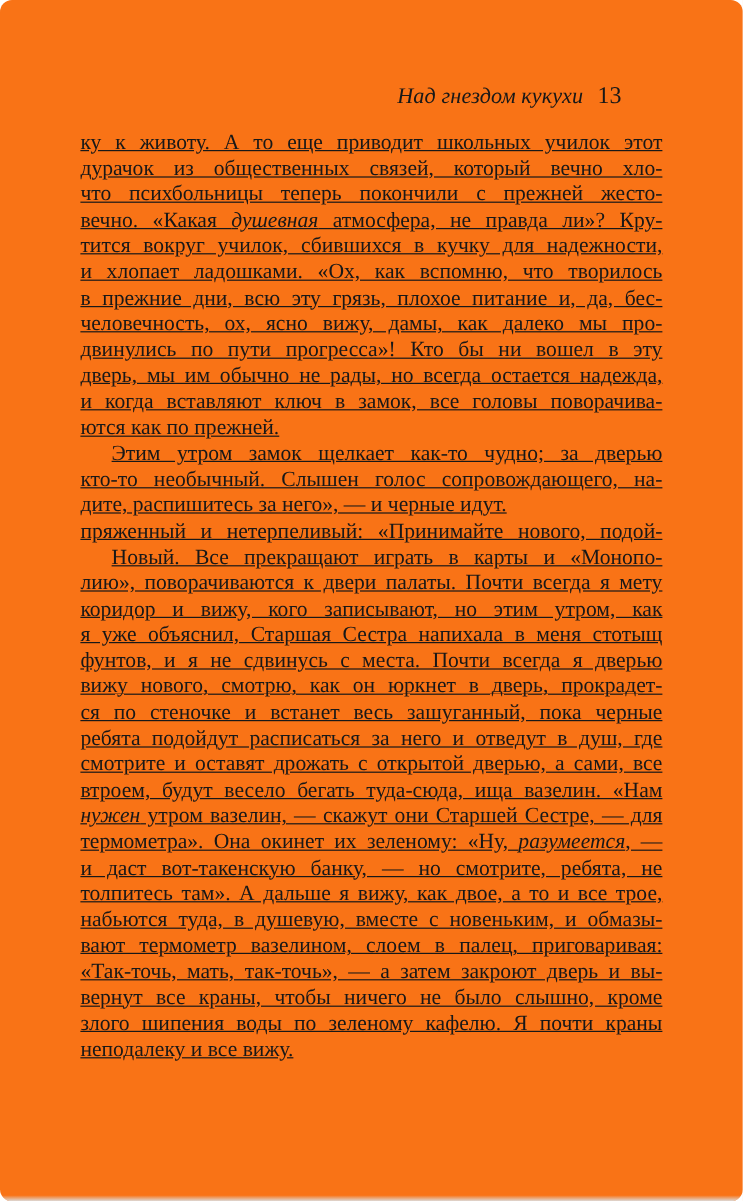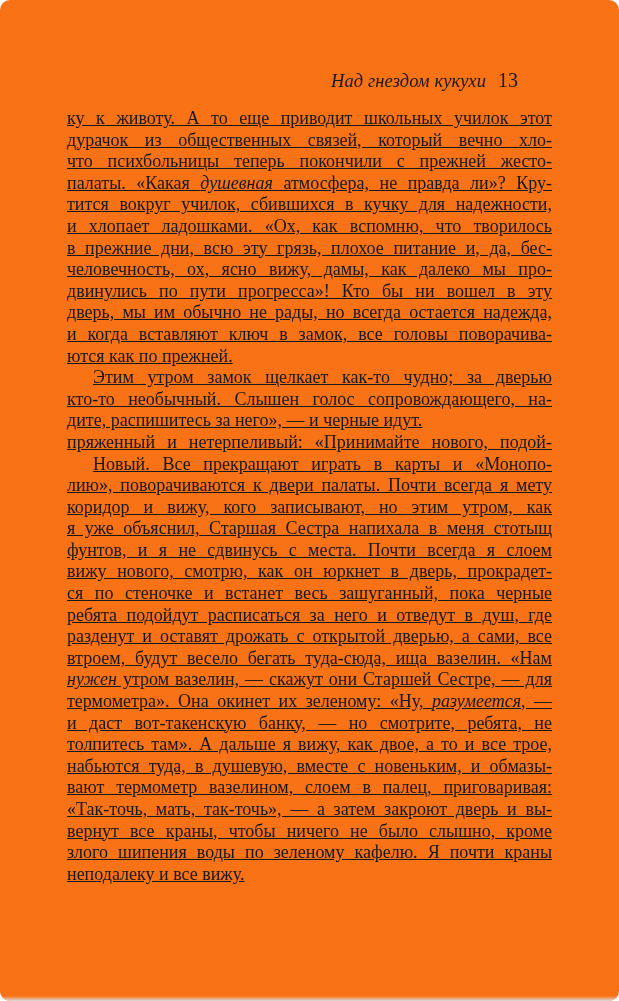--- a/index.html
+++ b/index.html
@@ -78,46 +78,46 @@
 <div class="page">
   <div class="header">
     <span class="running-title">Над гнездом кукухи</span><span class="page-number">13</span>
   </div>
 
   <div class="text-body" id="text-body">
       <div class="paragraph">
         <div class="line"><span>ку к животу. А то еще приводит школьных училок этот</span></div>
         <div class="line"><span>дурачок из общественных связей, который вечно хло-</span></div>
         <div class="line"><span>что психбольницы теперь покончили с прежней жесто-</span></div>
-        <div class="line"><span>палаты. «Какая </span><em>душевная</em><span> атмосфера, не правда ли»? Кру-</span></div>
+        <div class="line"><span>вечно. «Какая </span><em>душевная</em><span> атмосфера, не правда ли»? Кру-</span></div>
         <div class="line"><span>тится вокруг училок, сбившихся в кучку для надежности,</span></div>
         <div class="line"><span>и хлопает ладошками. «Ох, как вспомню, что творилось</span></div>
         <div class="line"><span>в прежние дни, всю эту грязь, плохое питание и, да, бес-</span></div>
         <div class="line"><span>человечность, ох, ясно вижу, дамы, как далеко мы про-</span></div>
         <div class="line"><span>двинулись по пути прогресса»! Кто бы ни вошел в эту</span></div>
         <div class="line"><span>дверь, мы им обычно не рады, но всегда остается надежда,</span></div>
         <div class="line"><span>и когда вставляют ключ в замок, все головы поворачива-</span></div>
         <div class="line last"><span>ются как по прежней.</span></div>
       </div>
       <div class="paragraph">
         <div class="line indent"><span>Этим утром замок щелкает как-то чудно; за дверью</span></div>
         <div class="line"><span>кто-то необычный. Слышен голос сопровождающего, на-</span></div>
         <div class="line last"><span>дите, распишитесь за него», — и черные идут.</span></div>
         <div class="line"><span>пряженный и нетерпеливый: «Принимайте нового, подой-</span></div>
       </div>
       <div class="paragraph">
         <div class="line indent"><span>Новый. Все прекращают играть в карты и «Монопо-</span></div>
         <div class="line"><span>лию», поворачиваются к двери палаты. Почти всегда я мету</span></div>
         <div class="line"><span>коридор и вижу, кого записывают, но этим утром, как</span></div>
         <div class="line"><span>я уже объяснил, Старшая Сестра напихала в меня стотыщ</span></div>
-        <div class="line"><span>фунтов, и я не сдвинусь с места. Почти всегда я слоем</span></div>
+        <div class="line"><span>фунтов, и я не сдвинусь с места. Почти всегда я дверью</span></div>
         <div class="line"><span>вижу нового, смотрю, как он юркнет в дверь, прокрадет-</span></div>
         <div class="line"><span>ся по стеночке и встанет весь зашуганный, пока черные</span></div>
         <div class="line"><span>ребята подойдут расписаться за него и отведут в душ, где</span></div>
-        <div class="line"><span>разденут и оставят дрожать с открытой дверью, а сами, все</span></div>
+        <div class="line"><span>смотрите и оставят дрожать с открытой дверью, а сами, все</span></div>
         <div class="line"><span>втроем, будут весело бегать туда-сюда, ища вазелин. «Нам</span></div>
         <div class="line"><em>нужен</em><span> утром вазелин, — скажут они Старшей Сестре, — для</span></div>
         <div class="line"><span>термометра». Она окинет их зеленому: «Ну, </span><em>разумеется</em><span>, —</span></div>
         <div class="line"><span>и даст вот-такенскую банку, — но смотрите, ребята, не</span></div>
         <div class="line"><span>толпитесь там». А дальше я вижу, как двое, а то и все трое,</span></div>
         <div class="line"><span>набьются туда, в душевую, вместе с новеньким, и обмазы-</span></div>
         <div class="line"><span>вают термометр вазелином, слоем в палец, приговаривая:</span></div>
         <div class="line"><span>«Так-точь, мать, так-точь», — а затем закроют дверь и вы-</span></div>
         <div class="line"><span>вернут все краны, чтобы ничего не было слышно, кроме</span></div>
         <div class="line"><span>злого шипения воды по зеленому кафелю. Я почти краны</span></div>

